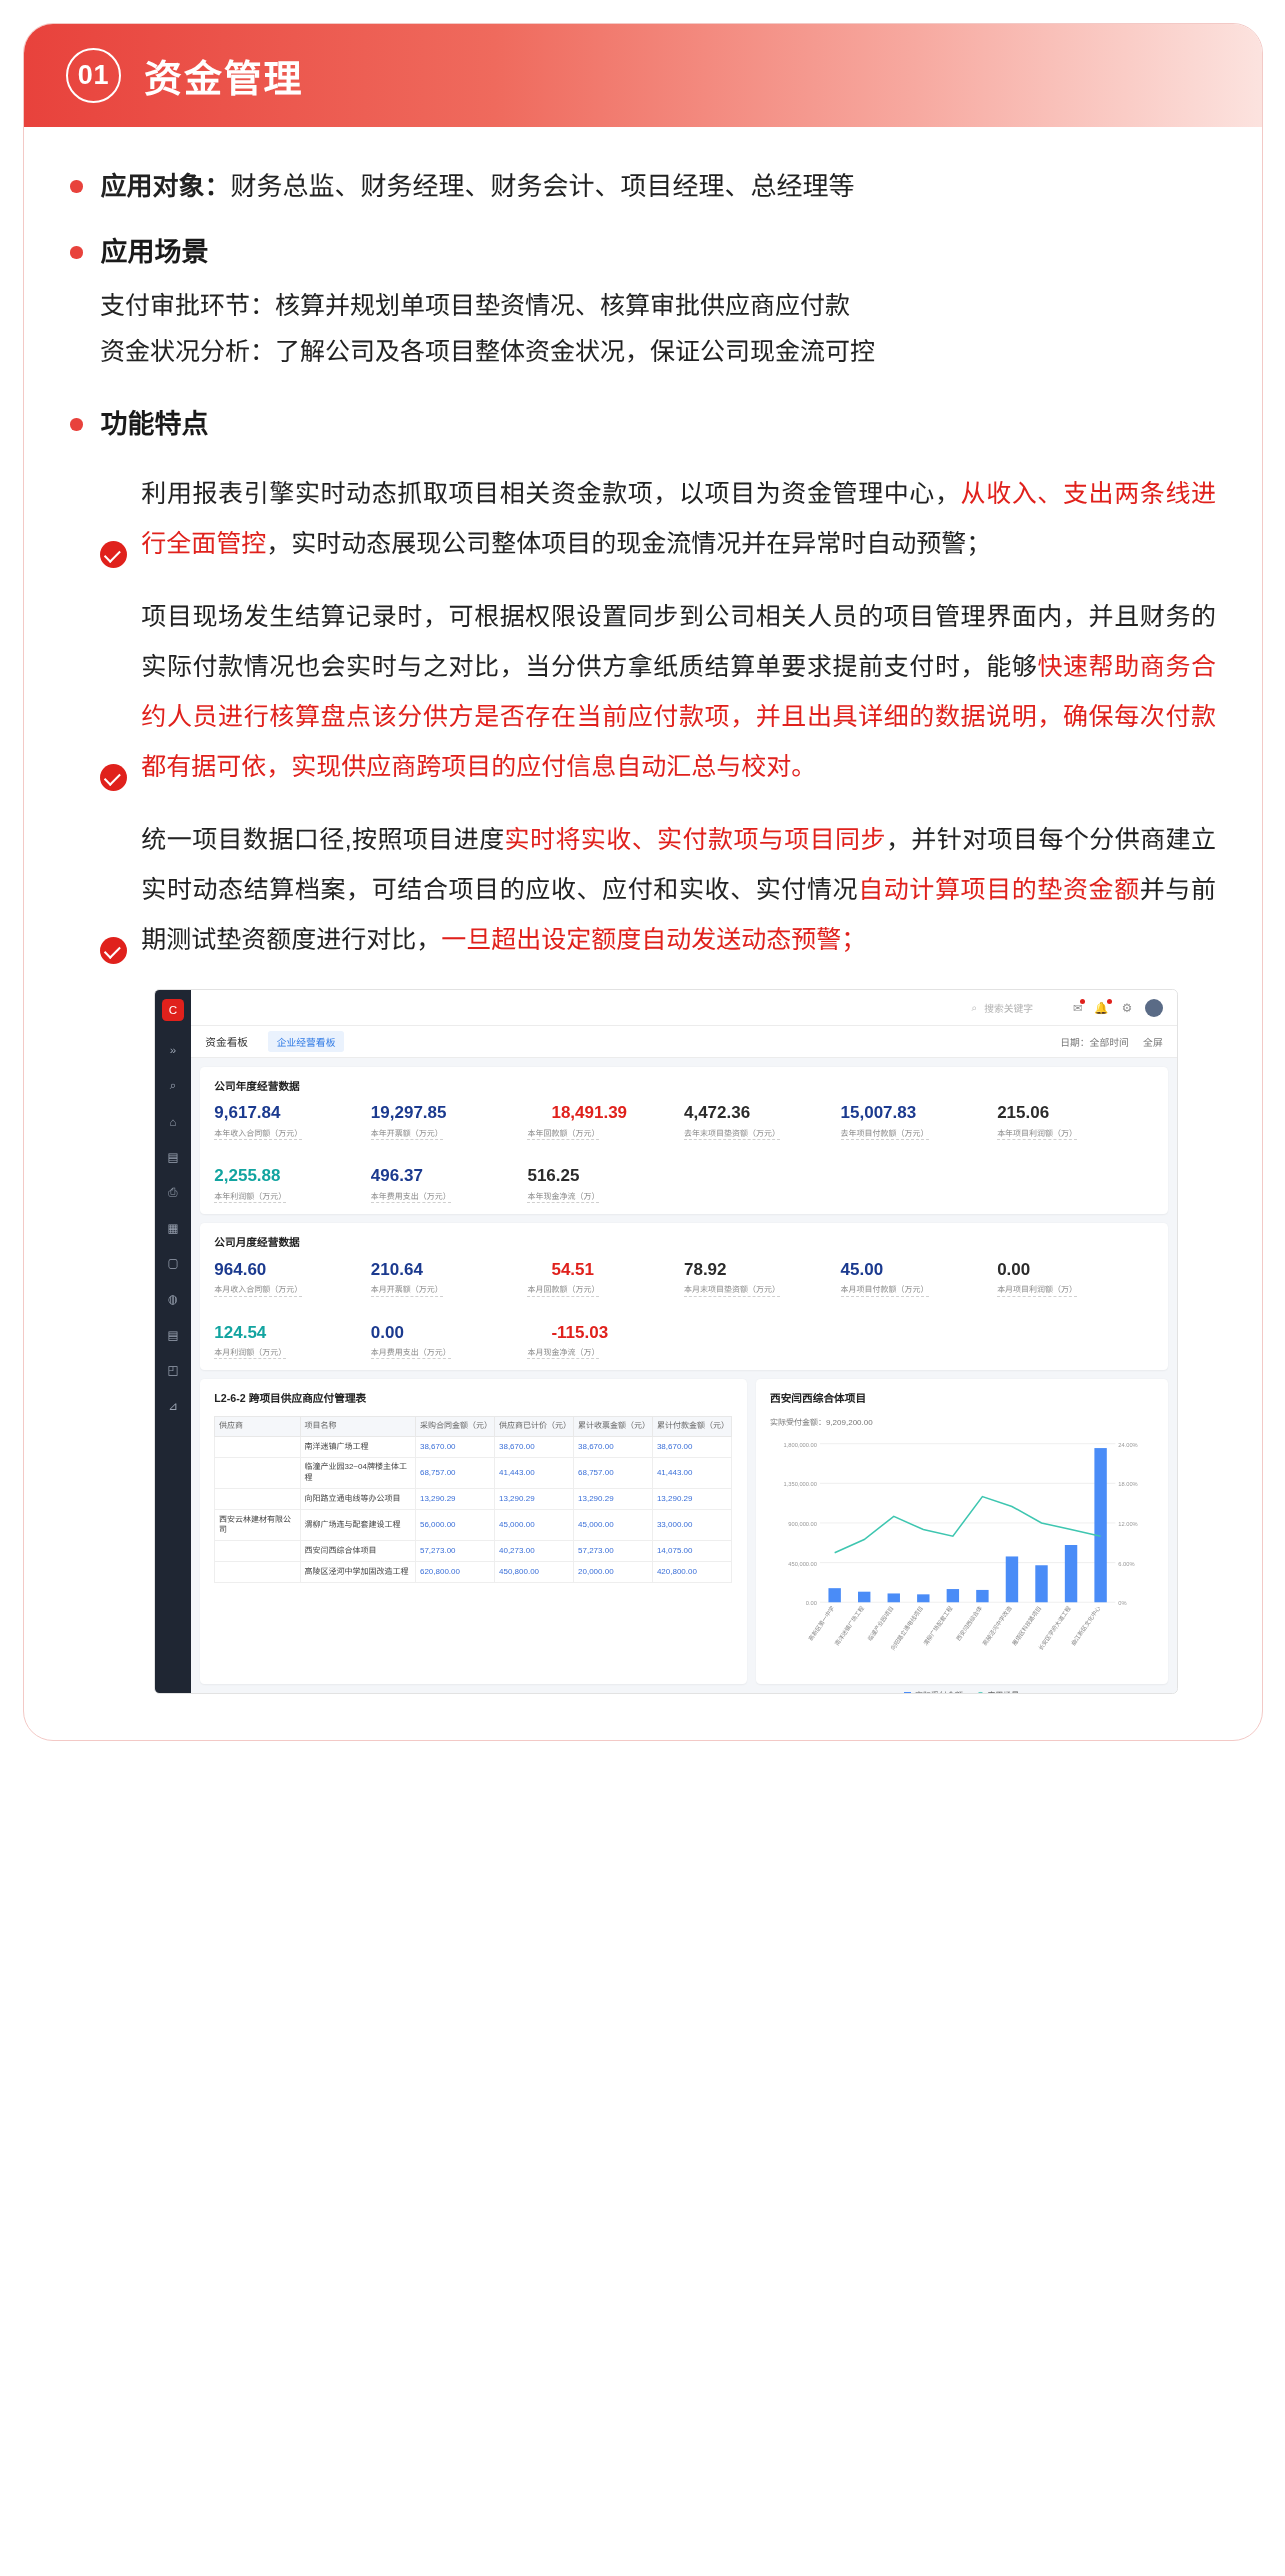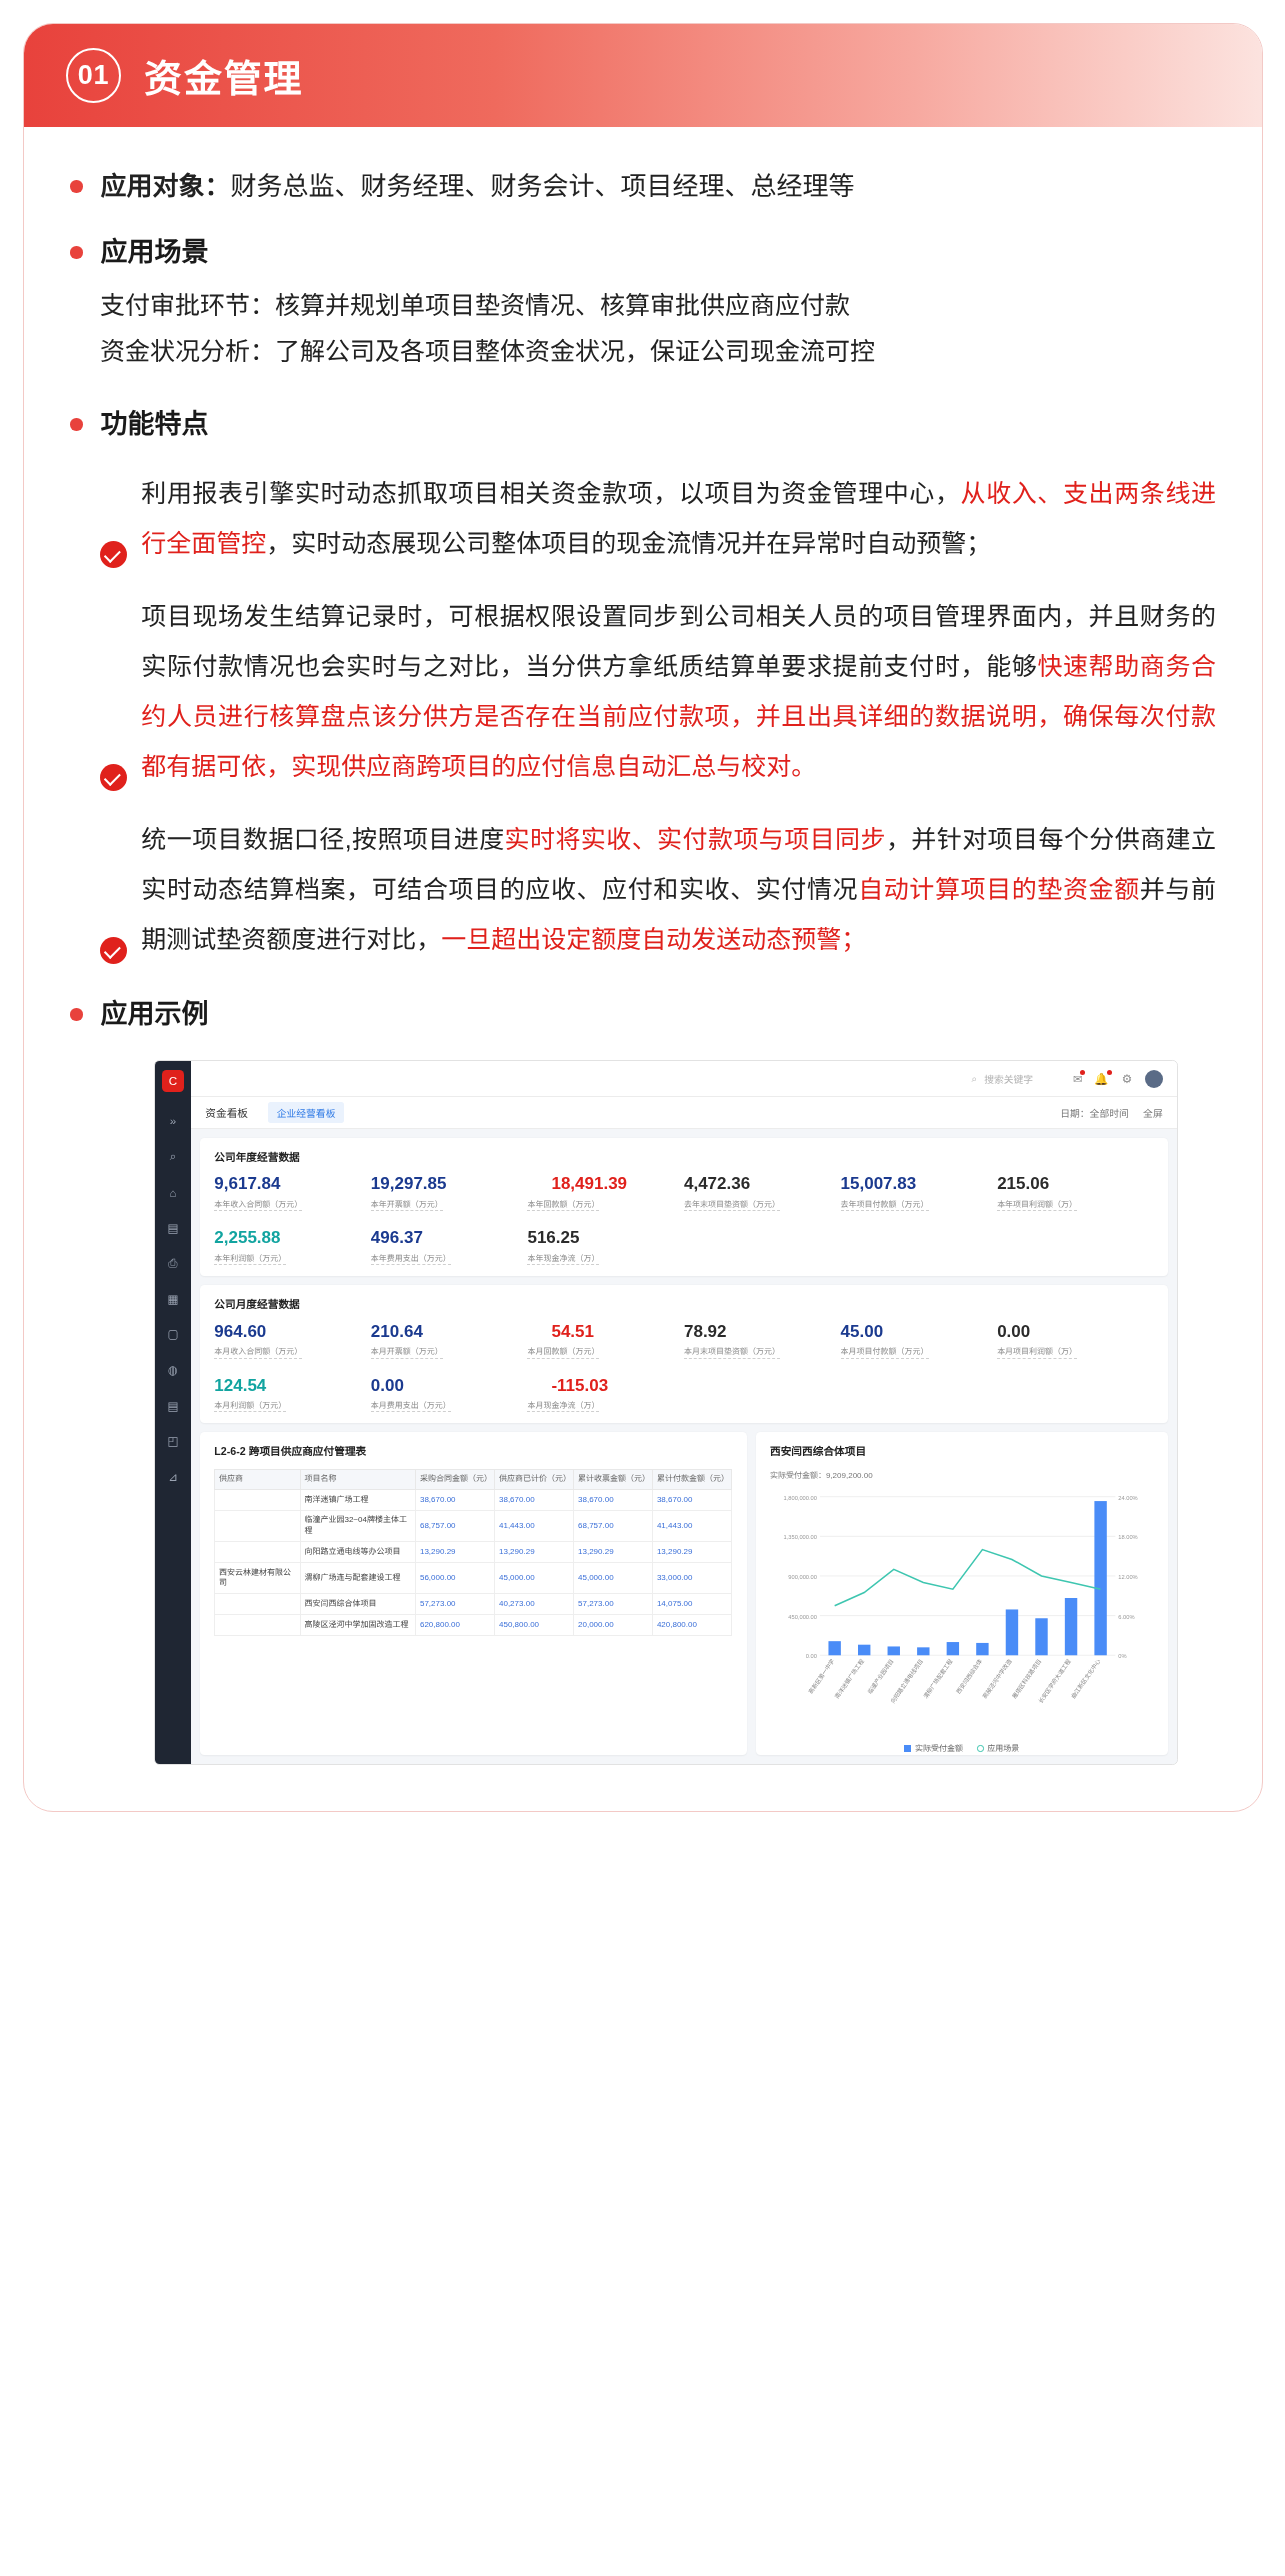--- a/index.html
+++ b/index.html
@@ -231,21 +231,21 @@
   }
   .panel-title {
     font-size: 10.7px;
     font-weight: bold;
     color: #222;
     margin-bottom: 10.7px;
   }
   .kpi-grid {
     display: grid;
     grid-template-columns: repeat(6, 1fr);
-    row-gap: 17px;
+    row-gap: 26px;
   }
   .kpi-val {
     font-size: 17px;
     font-weight: bold;
     color: #1b3a8f;
     line-height: 19.6px;
   }
   .kpi-val.red { color: #e0211c; margin-left: 24px; }
   .kpi-val.blue { color: #1b3a8f; }
   .kpi-val.teal { color: #12a4a0; }
@@ -350,24 +350,20 @@
       <div class="feature">
         <div class="check"></div>
         <div class="feature-text"><span>项目现场发生结算记录时，可根据权限设置同步到公司相关人员的项目管理界面内，并且财务的实际付款情况也会实时与之对比，当分供方拿纸质结算单要求提前支付时，能够</span><span class="hl">快速帮助商务合约人员进行核算盘点该分供方是否存在当前应付款项，并且出具详细的数据说明，确保每次付款都有据可依，实现供应商跨项目的应付信息自动汇总与校对。</span></div>
       </div>
 
       <div class="feature">
         <div class="check"></div>
         <div class="feature-text"><span>统一项目数据口径,按照项目进度</span><span class="hl">实时将实收、实付款项与项目同步</span><span>，并针对项目每个分供商建立实时动态结算档案，可结合项目的应收、应付和实收、实付情况</span><span class="hl">自动计算项目的垫资金额</span><span>并与前期测试垫资额度进行对比，</span><span class="hl">一旦超出设定额度自动发送动态预警；</span></div>
       </div>
 
-      <div class="bullet-row" style="margin-top:30px;">
-        <div class="dot"></div>
-        <div class="section-head">应用示例</div>
-      </div>
 
       <div class="shot-wrap">
 
         <div class="rail">
           <div class="rail-logo">C</div>
           <div class="rail-ico">»</div>
           <div class="rail-ico">⌕</div>
           <div class="rail-ico">⌂</div>
           <div class="rail-ico">▤</div>
           <div class="rail-ico">⎙</div>

